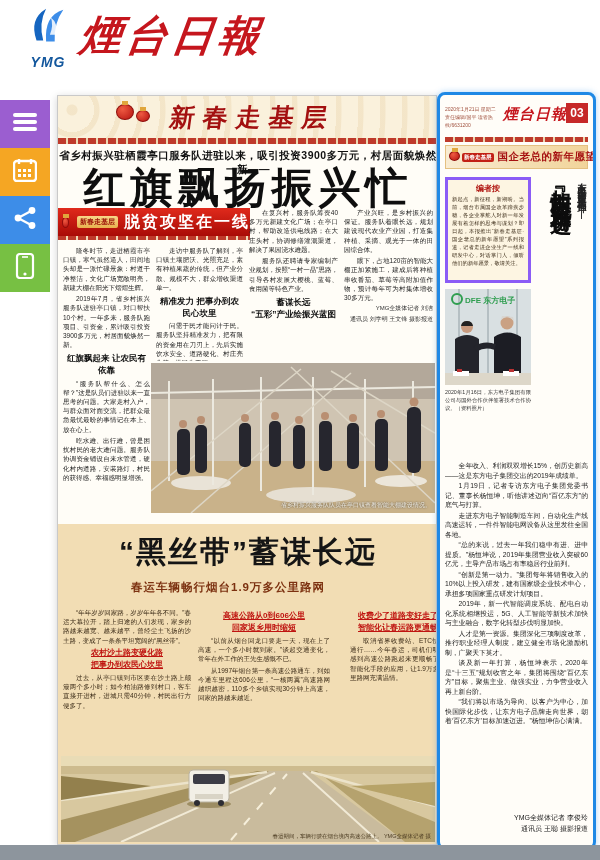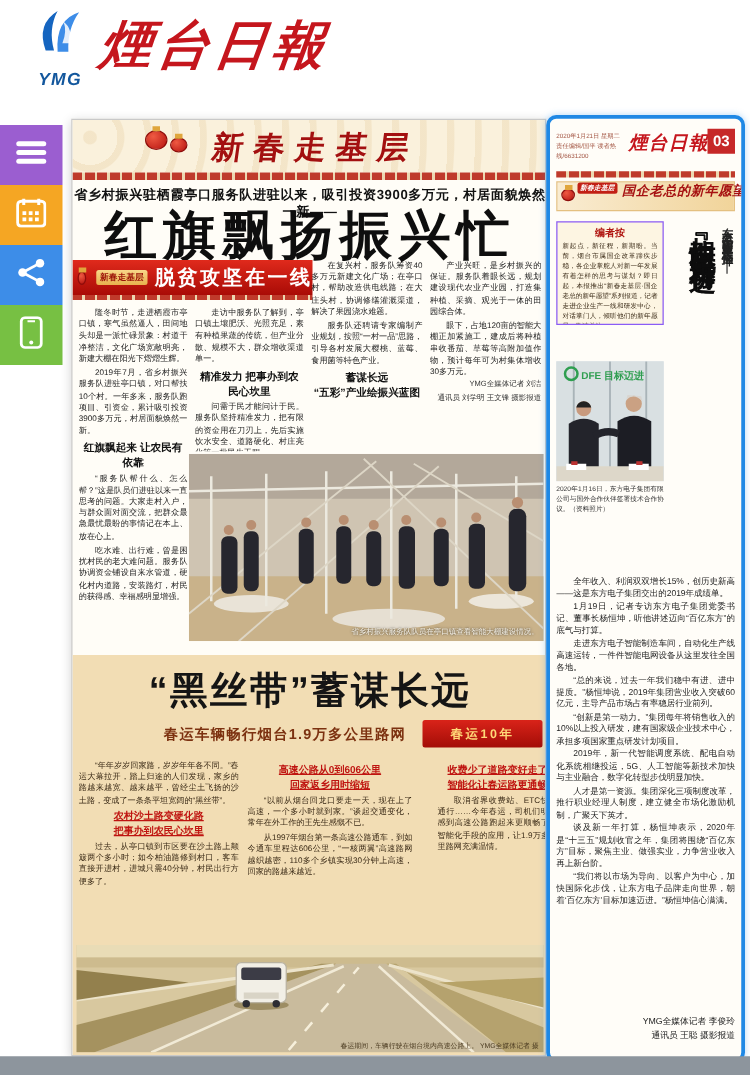--- a/index.html
+++ b/index.html
@@ -86,31 +86,31 @@
     border:3px solid #1e88e5; border-radius:8px; background:#fffdf8; overflow:hidden; box-shadow:0 0 6px rgba(30,136,229,.35); }
   .r-inner { position:absolute; left:5px; top:4px; width:143px; height:744px; }
   .r-masthead { position:relative; height:38px; }
   .r-mh-info { position:absolute; left:0; top:6px; width:56px; font-size:5px; line-height:1.6; color:#a1523f; }
   .r-mh-paper { position:absolute; left:58px; top:6px; font-size:15px; font-weight:900; color:#c5161d;
     font-family:"DejaVu Serif", serif; font-style:italic; letter-spacing:1px; white-space:nowrap; }
   .page-number-badge { position:absolute; right:0; top:4px; width:22px; height:20px; background:#c62828;
     color:#fff; font-size:12px; font-weight:bold; display:flex; align-items:center; justify-content:center;text-align:right; }
   .r-strip { height:5px; margin-bottom:3px; }
   .r-banner { position:relative; height:24px; background:linear-gradient(90deg,#f9ecd2,#f1d49a);
-    display:flex; align-items:flex-start; border:1px solid #e4c081;font-style:italic; }
+    display:flex; align-items:center; border:1px solid #e4c081; }
   .r-banner-badge { background:#c22015; color:#fff; font-size:5.5px; font-weight:bold; padding:1px 2px;
     border-radius:2px; margin-left:16px; white-space:nowrap; }
   .r-banner-title { font-size:10.5px; font-weight:900; color:#a61212; margin-left:4px; letter-spacing:.5px; white-space:nowrap; }
   .r-article { position:relative; height:284px; margin-top:4px; }
   .v-kicker { position:absolute; right:0; top:2px; height:278px; writing-mode:vertical-rl;
     font-size:9px; font-weight:bold; color:#222; letter-spacing:2px; }
   .v-headline { position:absolute; right:13px; top:0; height:284px; writing-mode:vertical-rl;
     font-size:21px; font-weight:900; color:#0d0d0d; letter-spacing:2px; }
-  .editor-note-box { position:absolute; left:0; top:4px; width:86px; height:83px;
-    border:1px solid #8b5cf6; background:#fdf5e2; padding:3px 4px; overflow:hidden; }
+  .editor-note-box { position:absolute; left:0; top:4px; width:86px; height:106px;
+    border:3px solid #8b5cf6; background:#fdf5e2; padding:3px 4px; overflow:hidden; }
   .editor-note-title { text-align:center; font-size:8px; font-weight:bold; color:#b01510; margin-bottom:2px; }
   .editor-note-text { font-size:5.3px; line-height:1.5; text-align:justify; color:#3c2c18; }
   .dfe-photo { position:absolute; left:0; top:116px; width:86px; height:96px; overflow:hidden; background:#d9e0e2; }
   .dfe-label { position:absolute; left:20px; top:6px; font-size:8px; font-weight:bold; color:#2f9e50; white-space:nowrap; }
   .dfe-caption { position:absolute; left:0; top:216px; width:86px; font-size:5.3px; line-height:1.5;
     text-align:justify; color:#333; }
   .r-body { margin-top:4px; height:348px; overflow:hidden; font-size:6.8px; line-height:1.4;
     text-align:justify; color:#1d1d1d; }
   .r-body p { text-indent:2em; margin-bottom:1px; }
   .r-byline { margin-top:3px; font-size:7px; color:#222; text-align:right; line-height:1.6; }
@@ -274,21 +274,20 @@
             <circle cx="230" cy="51" r="4"></circle>
             <circle cx="263" cy="39" r="4.5"></circle>
         </g>
       </svg>
       <div class="photo-caption-overlay">省乡村振兴服务队队员在亭口镇查看智能大棚建设情况。</div>
     </div>
 
     <div class="tan">
       <div class="tan-headline">“黑丝带”蓄谋长远</div>
       <div class="tan-subtitle">春运车辆畅行烟台1.9万多公里路网</div>
-      <div class="ad-banner">春运10年</div>
 
       <div class="tcol tl">
         <p>“年年岁岁回家路，岁岁年年各不同。”春运大幕拉开，踏上归途的人们发现，家乡的路越来越宽、越来越平，曾经尘土飞扬的沙土路，变成了一条条平坦宽阔的“黑丝带”。</p>
         <p class="red-subhead">农村沙土路变硬化路</p>
         <p class="red-subhead" style="margin-top:-2px;">把事办到农民心坎里</p>
         <p>过去，从亭口镇到市区要在沙土路上颠簸两个多小时；如今柏油路修到村口，客车直接开进村，进城只需40分钟，村民出行方便多了。</p>
       </div>
       <div class="tcol tm">
         <p class="red-subhead">高速公路从0到606公里</p>
         <p class="red-subhead" style="margin-top:-2px;">回家返乡用时缩短</p>
@@ -373,21 +372,21 @@
               <path d="M56,31 q6,-6 13,1 l-1,-4 -11,-1 z" fill="#d8d5d0"></path>
               <path d="M49,48 q13,-9 27,0 l0,42 -27,0 z" fill="#1c1d24"></path>
               <path d="M30,60 Q40,54 50,58" stroke="#23242b" stroke-width="6" fill="none"></path>
             </g>
             <rect y="84" width="86" height="12" fill="#ddd7c9"></rect>
             <rect x="8" y="82" width="16" height="5" fill="#fff"></rect>
               <rect x="58" y="82" width="16" height="5" fill="#fff"></rect>
             <rect x="12" y="80" width="5" height="3" fill="#b33"></rect>
               <rect x="64" y="80" width="5" height="3" fill="#b33"></rect>
           </svg>
-          <div class="dfe-label">DFE 目标迈进</div>
+          <div class="dfe-label">DFE 东方电子</div>
         </div>
 
         <div class="dfe-caption">2020年1月16日，东方电子集团有限公司与国外合作伙伴签署技术合作协议。（资料照片）</div>
       </div>
 
       <div class="r-body">
         <p>全年收入、利润双双增长15%，创历史新高——这是东方电子集团交出的2019年成绩单。</p>
         <p>1月19日，记者专访东方电子集团党委书记、董事长杨恒坤，听他讲述迈向“百亿东方”的底气与打算。</p>
         <p>走进东方电子智能制造车间，自动化生产线高速运转，一件件智能电网设备从这里发往全国各地。</p>
         <p>“总的来说，过去一年我们稳中有进、进中提质。”杨恒坤说，2019年集团营业收入突破60亿元，主导产品市场占有率稳居行业前列。</p>

